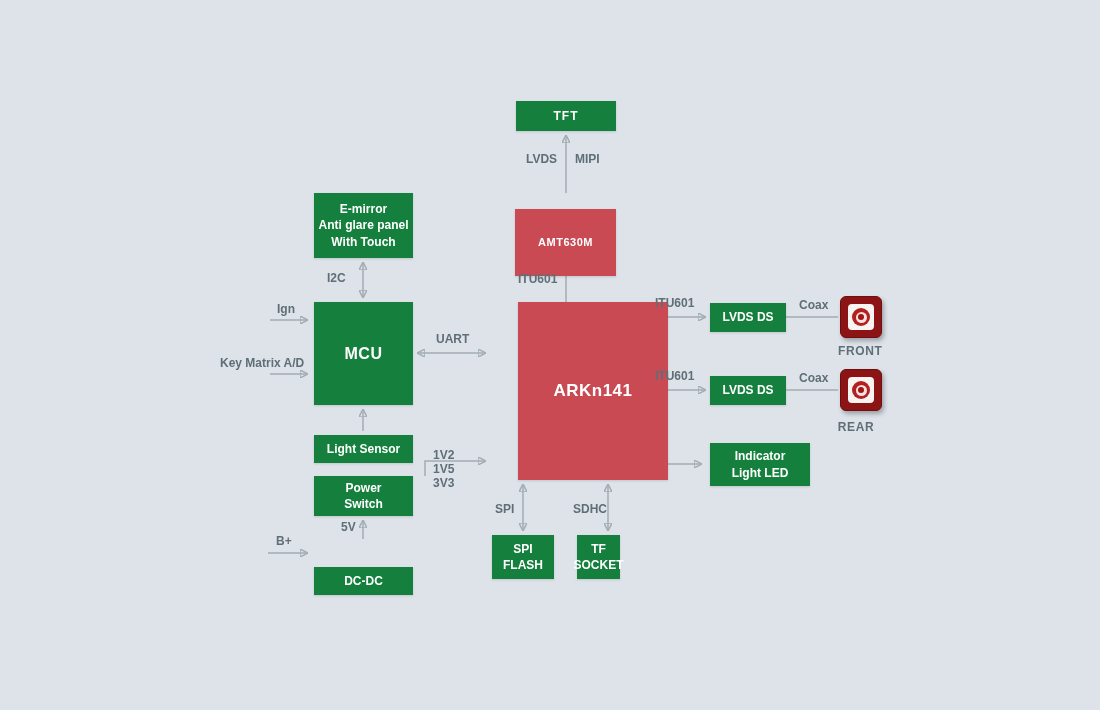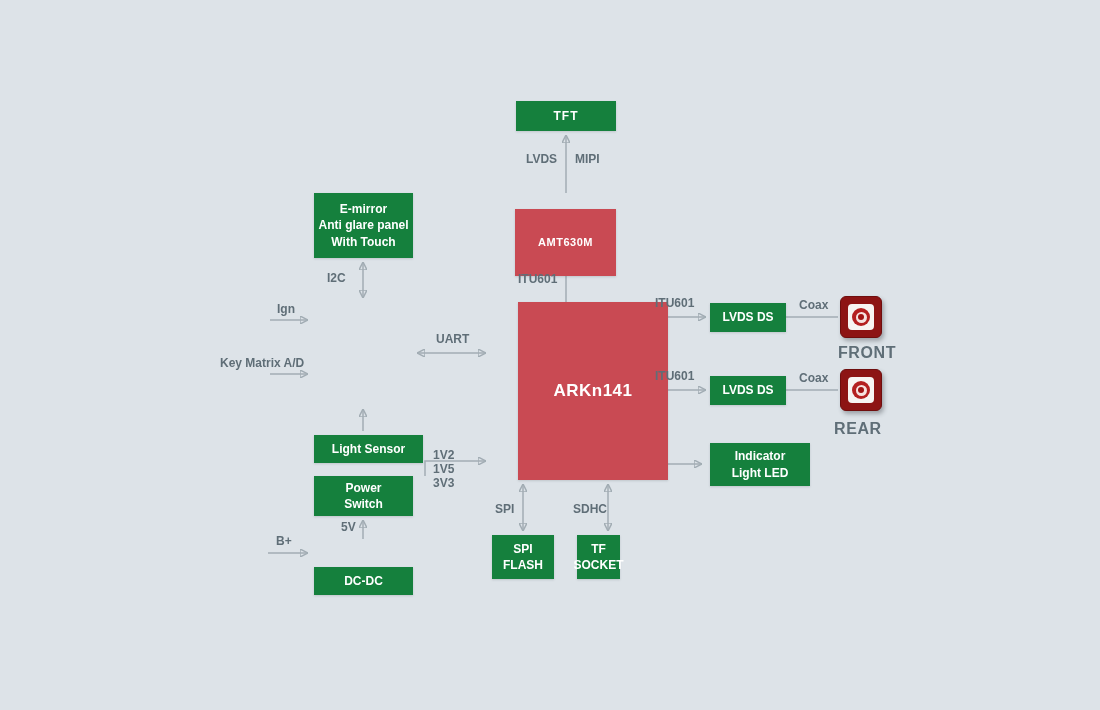--- a/index.html
+++ b/index.html
@@ -41,21 +41,21 @@
     width:18px;height:18px;border-radius:50%;background:#b42020;
     display:flex;align-items:center;justify-content:center;
   }
   .cam-lens-mid{
     width:11px;height:11px;border-radius:50%;background:#f6e2df;
     display:flex;align-items:center;justify-content:center;
   }
   .cam-dot{width:6px;height:6px;border-radius:50%;background:#a01414;}
   .camlbl{
     position:absolute;width:44px;text-align:center;
-    color:#5f6e77;font-weight:bold;font-size:16px;letter-spacing:.6px;
+    color:#5f6e77;font-weight:bold;font-size:12px;letter-spacing:.6px;
   }
 </style>
 </head>
 <body>
 
 <div class="stage">
 
   <svg class="wires" width="1100" height="710">
     <defs>
       <marker id="arr" viewBox="0 0 8 8" markerWidth="8" markerHeight="8" refX="8" refY="4" orient="auto-start-reverse" markerUnits="userSpaceOnUse">
@@ -84,22 +84,23 @@
   <div class="box gray" style="left:516px;top:101px;width:100px;height:30px;letter-spacing:1px;">TFT</div>
 
   <div class="box red" style="left:515px;top:193px;width:101px;height:67px;font-size:11px;letter-spacing:.5px;margin-top:16px;">AMT630M</div>
 
   <div class="box red" style="left:490px;top:302px;width:150px;height:178px;font-size:17px;letter-spacing:.5px;margin-left:28px;">ARKn141</div>
 
   <div class="box gray" style="left:314px;top:193px;width:99px;height:65px;">E-mirror
 Anti glare panel
 With Touch</div>
 
+  <div class="box gray" style="left:314px;top:302px;width:99px;height:103px;font-size:16px;letter-spacing:.5px;">MCU</div>
 
-  <div class="box gray" style="left:314px;top:435px;width:109px;height:28px;">Light Sensor</div>
+  <div class="box gray" style="left:314px;top:435px;width:99px;height:28px;">Light Sensor</div>
 
   <div class="box gray" style="left:314px;top:476px;width:99px;height:40px;">Power
 Switch</div>
 
   <div class="box gray" style="left:314px;top:567px;width:99px;height:28px;">DC-DC</div>
 
   <div class="box gray" style="left:492px;top:535px;width:62px;height:44px;">SPI
 FLASH</div>
 
   <div class="box gray" style="left:577px;top:535px;width:43px;height:44px;">TF

